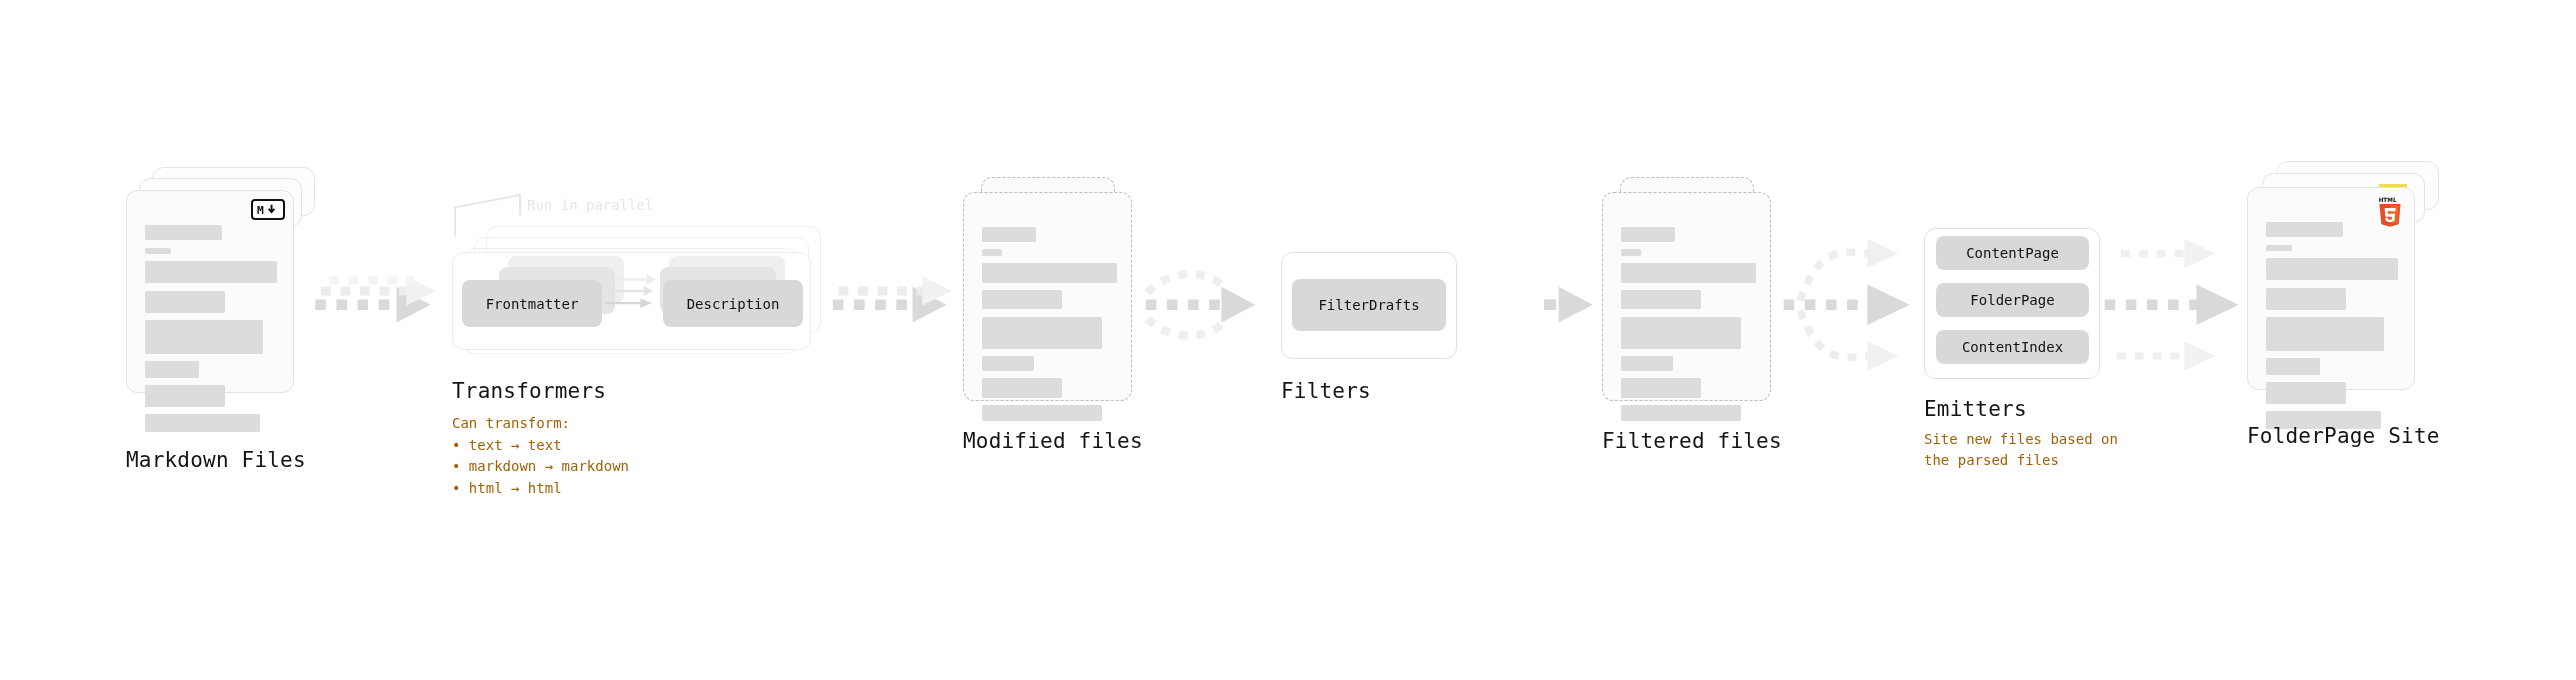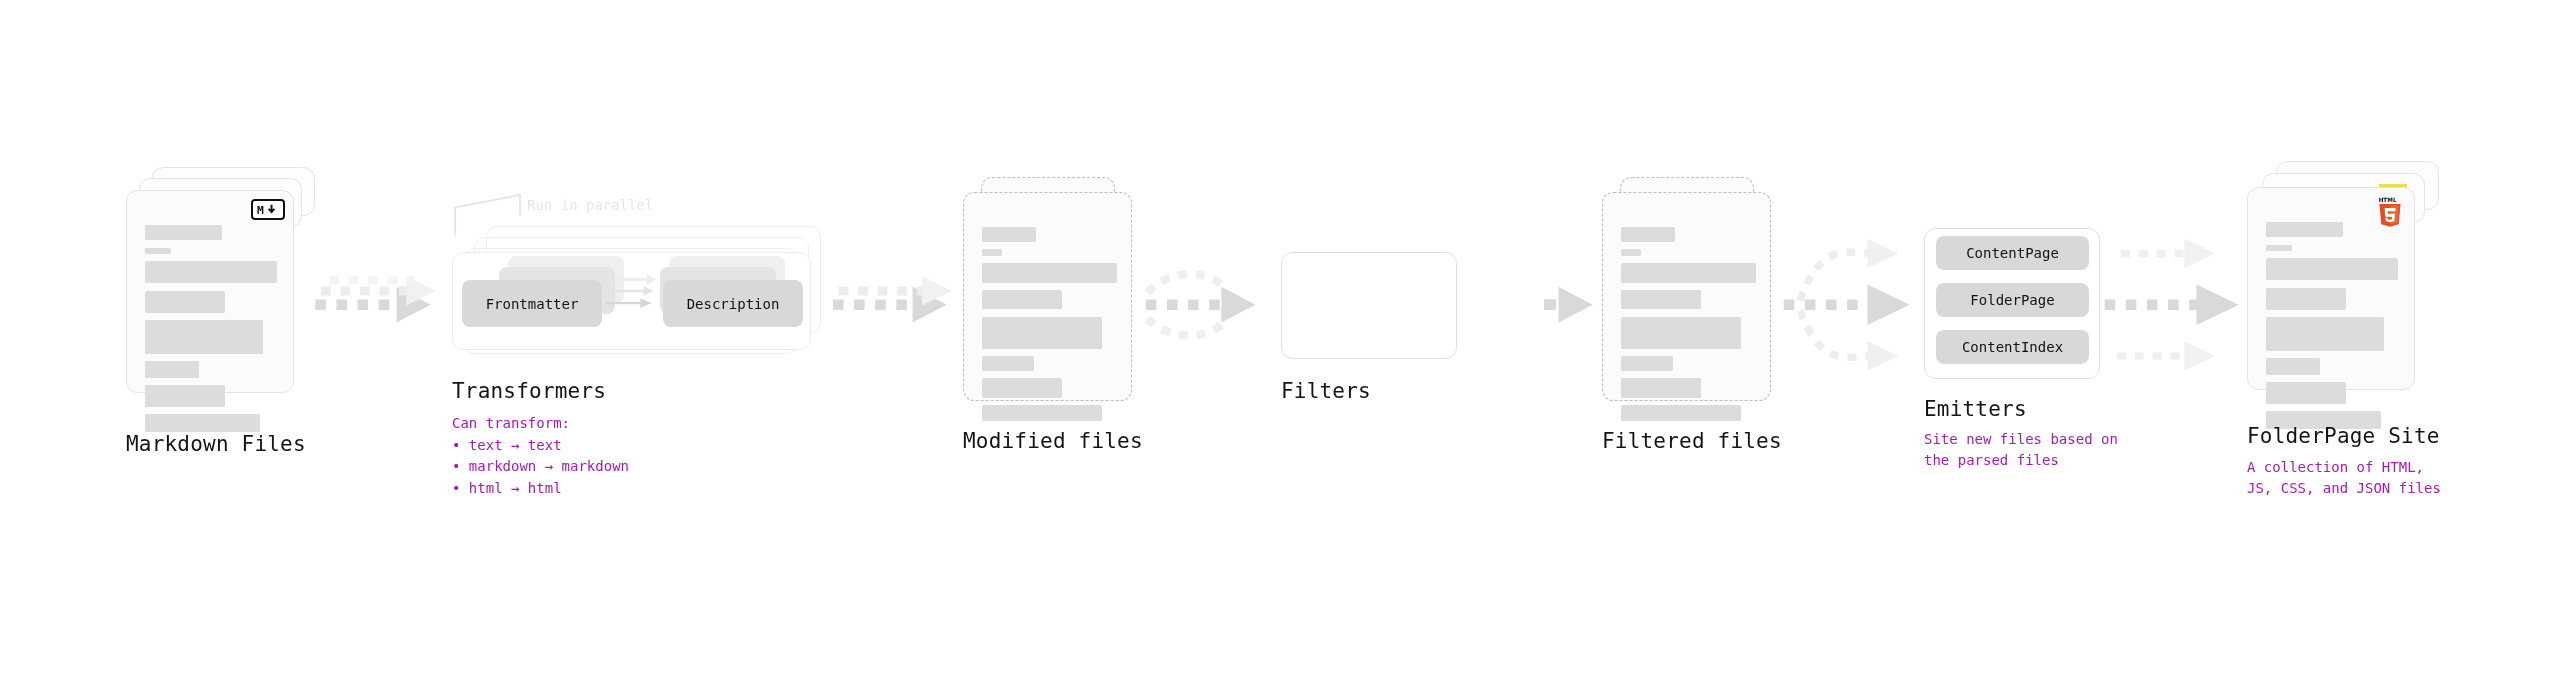--- a/index.html
+++ b/index.html
@@ -80,21 +80,21 @@
     position: absolute;
     font-size: 21px;
     color: #141414;
     letter-spacing: 0.2px;
     white-space: nowrap;
   }
   .stage-desc {
     position: absolute;
     font-size: 14px;
     line-height: 1.55;
-    color: #a21caf;
+    color: #a16207;
     white-space: pre-line;
   }
   .stage-desc.tight { line-height: 1.48; }
 
   
   .pbox {
     position: absolute;
     box-sizing: border-box;
     border: 1.6px solid #e0e0e0;
     border-radius: 11.4px;
@@ -211,21 +211,21 @@
         <div class="bar" style="width:26px;height:6.5px"></div>
         <div class="bar" style="width:132px;height:22px"></div>
         <div class="bar" style="width:80px;height:22px"></div>
         <div class="bar" style="width:118px;height:34px"></div>
         <div class="bar" style="width:54px;height:16.3px"></div>
         <div class="bar" style="width:80px;height:22px"></div>
         <div class="bar" style="width:115px;height:18px"></div>
       </div>
     </div>
   </div>
-  <div class="stage-title" style="left:126px; top:432px;">Markdown Files</div>
+  <div class="stage-title" style="left:126px; top:448px;">Markdown Files</div>
 
   <div>
     <div class="parallel-label" style="left:527px; top:197px;">Run in parallel</div>
 
     <div class="pbox ghost" style="left:486px; top:226px; width:335px; height:107px;"></div>
     <div class="pbox ghost" style="left:474px; top:237px; width:335px; height:107px;"></div>
     <div class="pbox ghost" style="left:463px; top:248px; width:335px; height:106px;"></div>
     <div class="pbox" style="left:452px; top:252px; width:359px; height:98px; border-color:#ececec;">
     </div>
 
@@ -263,20 +263,21 @@
         <div class="bar" style="width:120px;height:32.5px"></div>
         <div class="bar" style="width:52px;height:14.6px"></div>
         <div class="bar" style="width:80px;height:19.5px"></div>
         <div class="bar" style="width:120px;height:16.3px"></div>
       </div>
     </div>
   </div>
   <div class="stage-title" style="left:963px; top:429px;">Modified files</div>
 
   <div class="pbox" style="left:1281px; top:252px; width:176px; height:107px; border-color:#e0e0e0;"></div>
+  <div class="pill" style="left:1292px; top:279px; width:154px; height:52px;">FilterDrafts</div>
   <div class="stage-title" style="left:1281px; top:379px;">Filters</div>
 
   <div class="card-stack" style="left:1602px; top:177px; width:187px; height:260px;">
     <div class="fcard dashed" style="left:18px; top:0px; width:134px; height:41px;"></div>
     <div class="fcard dashed" style="left:0px; top:14.6px; width:169px; height:209px;">
       <div class="bars">
         <div class="bar" style="width:54px;height:15.4px"></div>
         <div class="bar" style="width:19.5px;height:6.5px"></div>
         <div class="bar" style="width:135px;height:19.5px"></div>
         <div class="bar" style="width:80px;height:19.5px"></div>
@@ -324,17 +325,15 @@
         <div class="bar" style="width:132px;height:22px"></div>
         <div class="bar" style="width:80px;height:22px"></div>
         <div class="bar" style="width:118px;height:34px"></div>
         <div class="bar" style="width:54px;height:16.3px"></div>
         <div class="bar" style="width:80px;height:22px"></div>
         <div class="bar" style="width:115px;height:18px"></div>
       </div>
     </div>
   </div>
   <div class="stage-title" style="left:2247px; top:424px;">FolderPage Site</div>
-  <div class="stage-desc tight" style="left:2247px; top:457px; width:276px;">A collection of HTML,
-JS, CSS, and JSON files</div>
 
 </div>
 
 
 </body></html>

